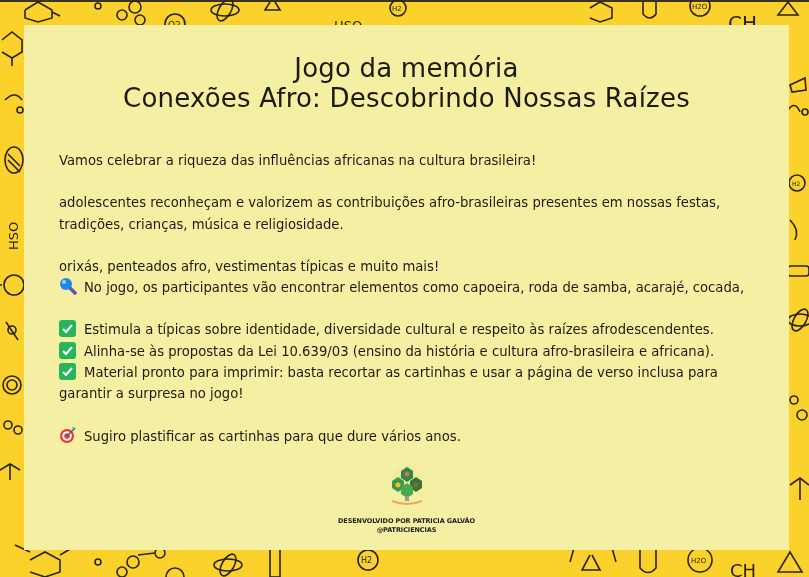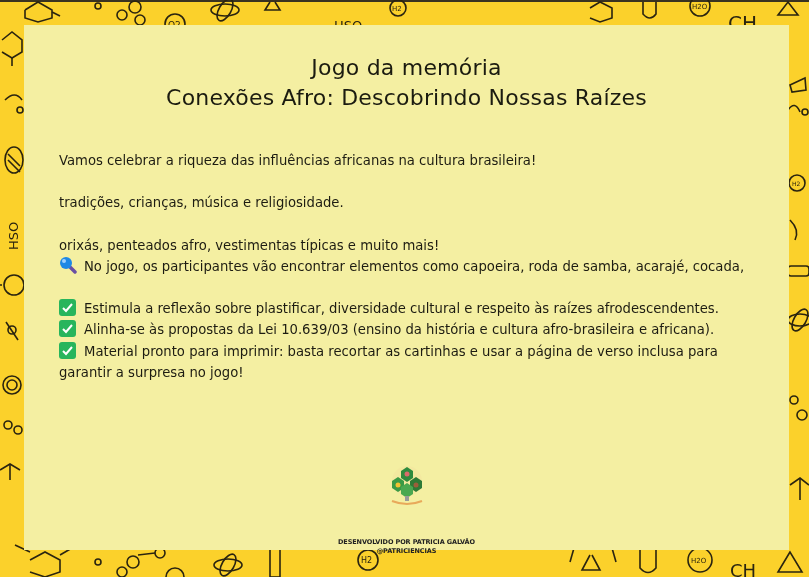--- a/index.html
+++ b/index.html
@@ -9,39 +9,39 @@
     font-family: "DejaVu Sans", sans-serif;
   }
   .topline { position:absolute; left:0; top:0; width:809px; height:2px; background:#3a3320; }
   .doodles { position:absolute; left:0; top:0; width:809px; height:577px; }
   .panel {
     position:absolute; left:24px; top:25px; width:765px; height:525px;
     background:#F4EFA2;
   }
   .title {
     position:absolute; left:0; top:28px; width:765px; text-align:center;
-    font-size:22px; line-height:30px; color:#1b1b10; font-weight:normal;
+    font-size:26px; line-height:30px; color:#1b1b10; font-weight:normal;
     letter-spacing:0.2px;
   }
   .body-text {
     position:absolute; left:35px; top:115px; width:700px;
     font-size:13.2px; line-height:21.3px; color:#1d1c12;
   }
   .para { margin:10px 0 21px 0; }
   .line { white-space:nowrap; display:block; }
   .emoji { display:inline-block; width:18px; height:18px; vertical-align:-3px; margin-right:7px; }
   .check {
     display:inline-block; width:17px; height:17px; background:#27b55c; border-radius:3px;
     vertical-align:-3px; margin-right:8px; position:relative;
   }
   .check svg { position:absolute; left:2px; top:2px; }
   .logo { position:absolute; left:362px; top:438px; width:42px; height:44px; }
   .credit {
     position:absolute; left:0; top:492px; width:765px; text-align:center;
-    font-size:6.5px; line-height:9px; font-weight:bold; color:#222; letter-spacing:-0.1px;margin-top:21px;
+    font-size:6.5px; line-height:9px; font-weight:bold; color:#222; letter-spacing:-0.1px;
   }
 </style>
 </head>
 <body>
 
 <div class="topline"></div>
 
 <svg class="doodles" viewBox="0 0 809 577" xmlns="http://www.w3.org/2000/svg" fill="none" stroke="#2a2410" stroke-width="1.6">
 
   <g>
@@ -206,53 +206,65 @@
 <div class="panel">
   <div class="title">
     <div>Jogo da memória</div>
     <div>Conexões Afro: Descobrindo Nossas Raízes</div>
   </div>
 
   <div class="body-text">
     <div class="para">Vamos celebrar a riqueza das influências africanas na cultura brasileira!</div>
 
     <div class="para">
+      <span class="line">adolescentes reconheçam e valorizem as contribuições afro-brasileiras presentes em nossas festas,</span>
       <span class="line">tradições, crianças, música e religiosidade.</span>
     </div>
 
     <div class="para">
       <span class="line">orixás, penteados afro, vestimentas típicas e muito mais!</span>
       <span class="line">
         <svg class="emoji" viewBox="0 0 18 18">
           <line x1="10" y1="10" x2="16" y2="16" stroke="#6a4fa3" stroke-width="3.5" stroke-linecap="round"></line>
           <circle cx="7" cy="7" r="6" fill="#1E88E5"></circle>
           <circle cx="5" cy="5" r="2" fill="#9fd0ff"></circle>
         </svg><span>No jogo, os participantes vão encontrar elementos como capoeira, roda de samba, acarajé, cocada,</span>
       </span>
     </div>
 
     <div class="para">
       <span class="line">
         <span class="check"><svg width="13" height="13" viewBox="0 0 13 13">
               <path d="M2 7 L5 10 L11 3" stroke="#fff" stroke-width="2" fill="none"></path>
-            </svg></span><span>Estimula a reflexão sobre plastificar, diversidade cultural e respeito às raízes afrodescendentes.</span>
+            </svg></span><span>Estimula a típicas sobre identidade, diversidade cultural e respeito às raízes afrodescendentes.</span>
       </span>
       <span class="line">
         <span class="check"><svg width="13" height="13" viewBox="0 0 13 13">
               <path d="M2 7 L5 10 L11 3" stroke="#fff" stroke-width="2" fill="none"></path>
             </svg></span><span>Alinha-se às propostas da Lei 10.639/03 (ensino da história e cultura afro-brasileira e africana).</span>
       </span>
       <span class="line">
         <span class="check"><svg width="13" height="13" viewBox="0 0 13 13">
               <path d="M2 7 L5 10 L11 3" stroke="#fff" stroke-width="2" fill="none"></path>
             </svg></span><span>Material pronto para imprimir: basta recortar as cartinhas e usar a página de verso inclusa para</span>
       </span>
       <span class="line">garantir a surpresa no jogo!</span>
     </div>
 
+    <div class="para">
+      <span class="line">
+        <svg class="emoji" viewBox="0 0 18 18">
+          <circle cx="8" cy="10" r="7" fill="#E53935"></circle>
+          <circle cx="8" cy="10" r="4.8" fill="#fff"></circle>
+          <circle cx="8" cy="10" r="2.8" fill="#E53935"></circle>
+          <line x1="8" y1="10" x2="15" y2="3" stroke="#555" stroke-width="1.2"></line>
+          <path d="M13 1 L17 2 L15 5 Z" fill="#29a8e0"></path>
+        </svg><span>Sugiro plastificar as cartinhas para que dure vários anos.</span>
+      </span>
+    </div>
   </div>
 
   <svg class="logo" viewBox="0 0 42 44">
     <circle cx="21" cy="18" r="15" fill="#f3e9a0"></circle>
     <polygon points="21,4 27,8 27,15 21,19 15,15 15,8" fill="#2e8b3e"></polygon>
     <polygon points="12,14 18,18 18,25 12,29 6,25 6,18" fill="#3a9a45"></polygon>
     <polygon points="30,14 36,18 36,25 30,29 24,25 24,18" fill="#2e7a36"></polygon>
     <polygon points="21,20 27,24 27,31 21,35 15,31 15,24" fill="#4aa850"></polygon>
     <circle cx="21" cy="11" r="2.5" fill="#d86b6b"></circle>
     <circle cx="12" cy="22" r="2.5" fill="#f2c230"></circle>

